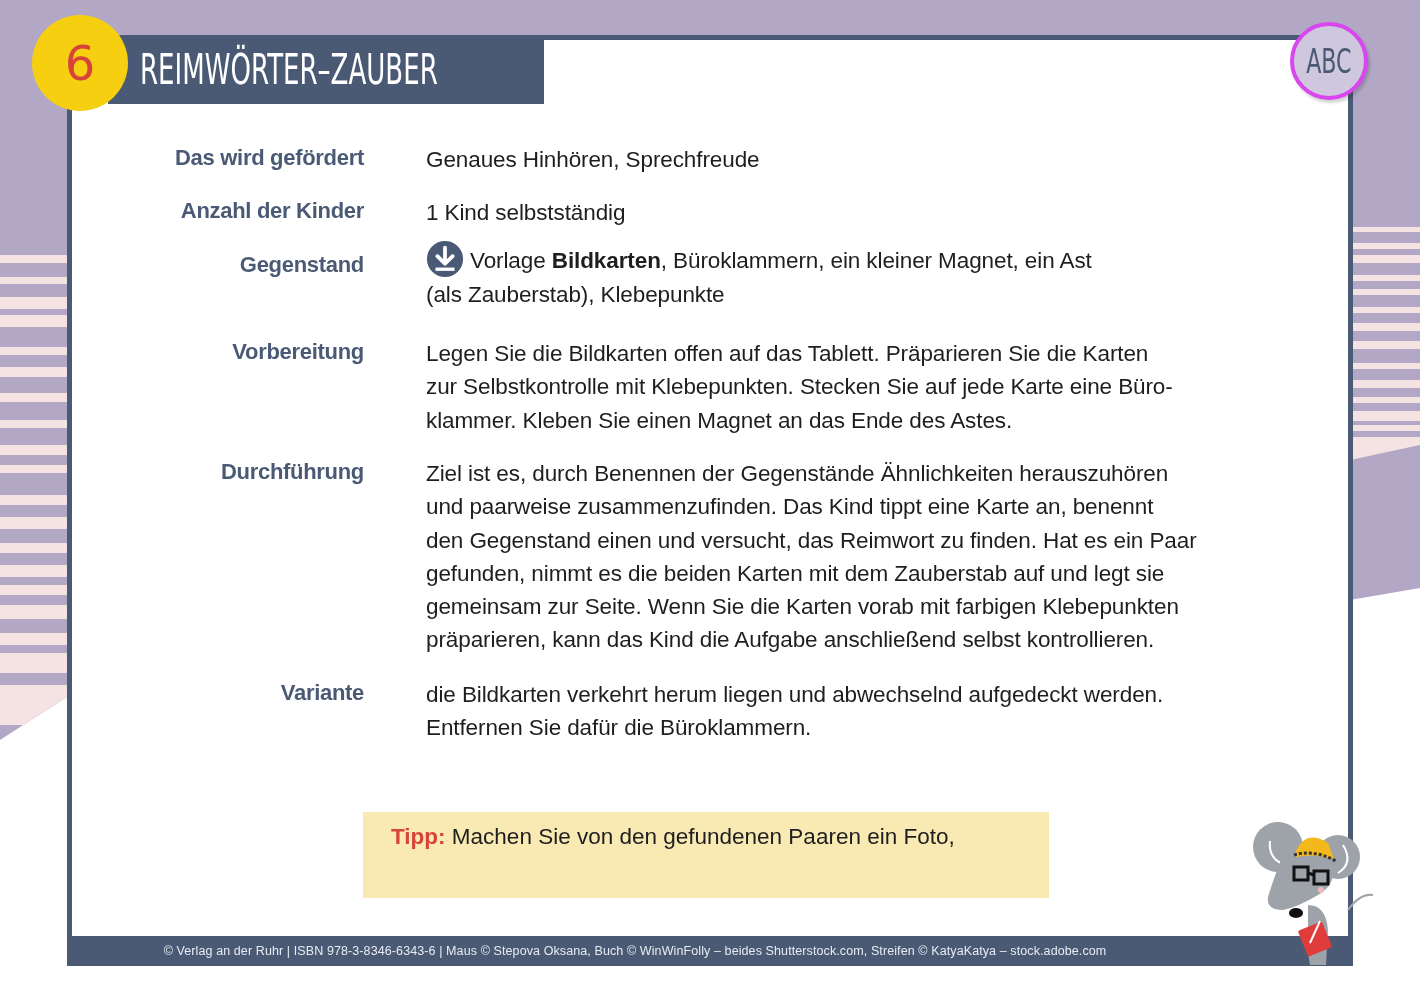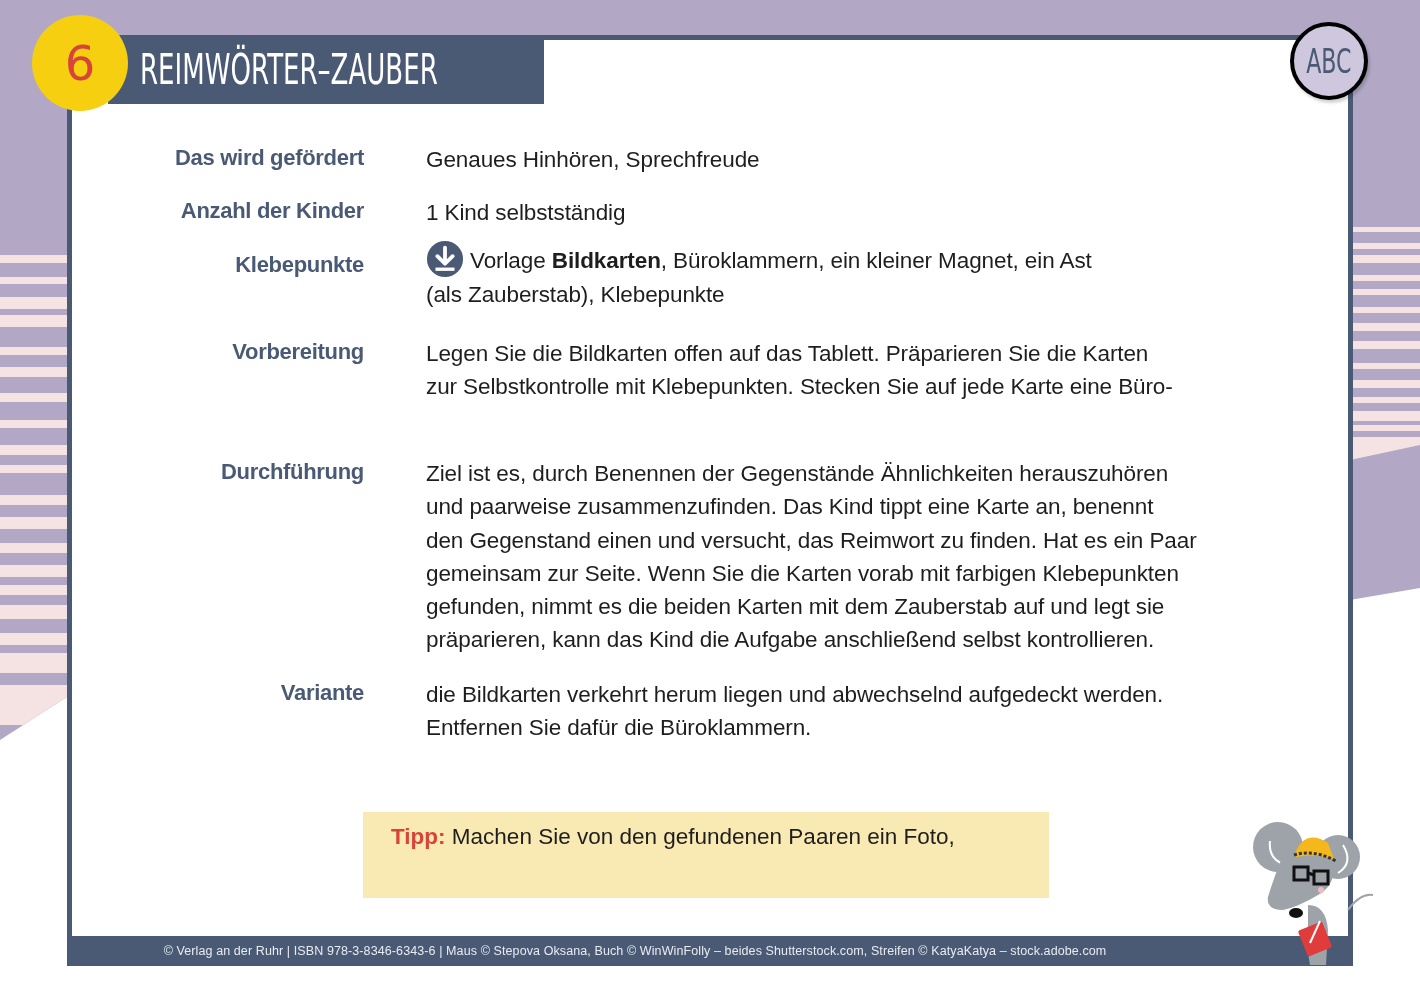--- a/index.html
+++ b/index.html
@@ -29,21 +29,21 @@
     .footer span { display: inline-block; padding-right: 150px; }
 
     .title-bar { position: absolute; left: 108px; top: 35px; width: 436px; height: 69px; background: #4a5a75;
       color: #ffffff; box-sizing: border-box; padding-left: 32px; }
     .title-text { font-family: "DejaVu Sans", sans-serif; font-size: 42px; line-height: 69px; letter-spacing: 0px;
       transform: scaleX(0.62); transform-origin: left center; display: inline-block; white-space: nowrap; font-weight: normal; }
     .num-circle { position: absolute; left: 32px; top: 15px; width: 96px; height: 96px; border-radius: 50%;
       background: #f5cf10; color: #d8433a; text-align: center; font-size: 48px; line-height: 96px;
       font-family: "DejaVu Sans", sans-serif; }
     .abc-circle { position: absolute; left: 1290px; top: 22px; width: 70px; height: 70px; border-radius: 50%;
-      background: #cfc7dd; border: 4px solid #000000; color: #4a5a75; text-align: center;
+      background: #cfc7dd; border: 4px solid #d946ef; color: #4a5a75; text-align: center;
       box-shadow: 2px 3px 3px rgba(0,0,0,0.18); }
     .abc-circle span { display: inline-block; font-size: 34px; line-height: 70px; transform: scaleX(0.65);
       font-family: "DejaVu Sans", sans-serif; }
 
     .row { position: absolute; left: 72px; width: 1250px; }
     .label { position: absolute; left: 0; width: 292px; text-align: right; color: #4a5a75; font-weight: bold;
       font-size: 22px; font-family: "Liberation Sans", sans-serif; letter-spacing: -0.3px; }
     .value { position: absolute; left: 354px; width: 850px; color: #1e1e1e; font-size: 22.5px; line-height: 33.3px;
       font-family: "Liberation Sans", sans-serif; letter-spacing: -0.1px; }
     .value b { font-weight: bold; }
@@ -120,49 +120,50 @@
   <div class="label">Das wird gefördert</div>
   <div class="value" style="top:-2px">Genaues Hinhören, Sprechfreude</div>
 </div>
 
 <div class="row" style="top:198px">
   <div class="label">Anzahl der Kinder</div>
   <div class="value" style="top:-2px">1 Kind selbstständig</div>
 </div>
 
 <div class="row" style="top:252px">
-  <div class="label">Klebepunkte</div>
+  <div class="label">Gegenstand</div>
   <div class="value" style="top:-12px">
     <span class="dl-icon">
       <svg viewBox="0 0 40 40" width="38" height="38">
         <circle cx="20" cy="20" r="19" fill="#4a5a75"></circle>
         <path d="M20 8 V24 M12 17 L20 25 L28 17" stroke="#ffffff" stroke-width="4" fill="none" stroke-linecap="round" stroke-linejoin="round"></path>
         <rect x="10" y="29" width="20" height="3.5" fill="#ffffff"></rect>
       </svg>
     </span><span>Vorlage </span><b>Bildkarten</b><span>, Büroklammern, ein kleiner Magnet, ein Ast</span><br>
     <span>(als Zauberstab), Klebepunkte</span>
   </div>
 </div>
 
 <div class="row" style="top:339px">
   <div class="label">Vorbereitung</div>
   <div class="value" style="top:-2px">
     <div>Legen Sie die Bildkarten offen auf das Tablett. Präparieren Sie die Karten</div>
     <div>zur Selbstkontrolle mit Klebepunkten. Stecken Sie auf jede Karte eine Büro-</div>
+    <div>klammer. Kleben Sie einen Magnet an das Ende des Astes.</div>
   </div>
 </div>
 
 <div class="row" style="top:459px">
   <div class="label">Durchführung</div>
   <div class="value" style="top:-2px">
     <div>Ziel ist es, durch Benennen der Gegenstände Ähnlichkeiten herauszuhören</div>
     <div>und paarweise zusammenzufinden. Das Kind tippt eine Karte an, benennt</div>
     <div>den Gegenstand einen und versucht, das Reimwort zu finden. Hat es ein Paar</div>
+    <div>gefunden, nimmt es die beiden Karten mit dem Zauberstab auf und legt sie</div>
     <div>gemeinsam zur Seite. Wenn Sie die Karten vorab mit farbigen Klebepunkten</div>
-    <div>gefunden, nimmt es die beiden Karten mit dem Zauberstab auf und legt sie</div>
     <div>präparieren, kann das Kind die Aufgabe anschließend selbst kontrollieren.</div>
   </div>
 </div>
 
 <div class="row" style="top:680px">
   <div class="label">Variante</div>
   <div class="value" style="top:-2px">
     <div>die Bildkarten verkehrt herum liegen und abwechselnd aufgedeckt werden.</div>
     <div>Entfernen Sie dafür die Büroklammern.</div>
   </div>

